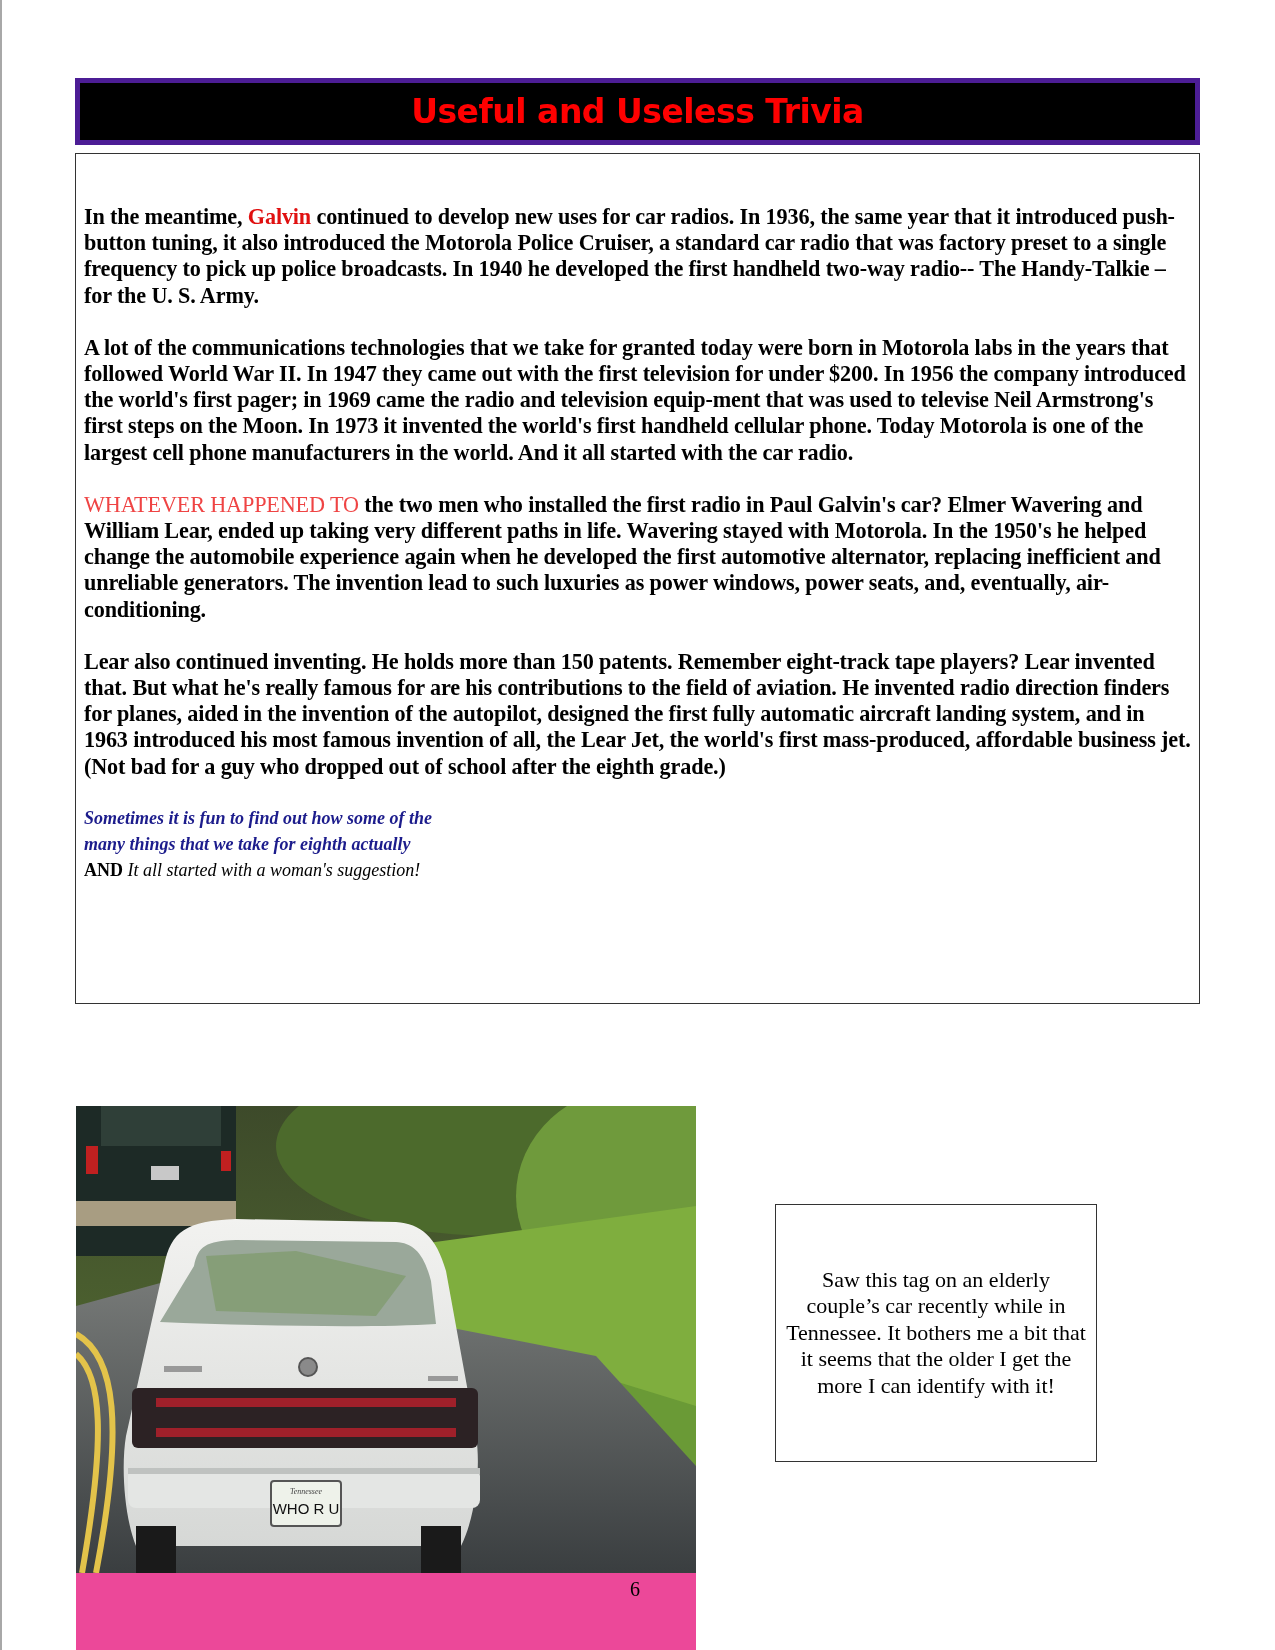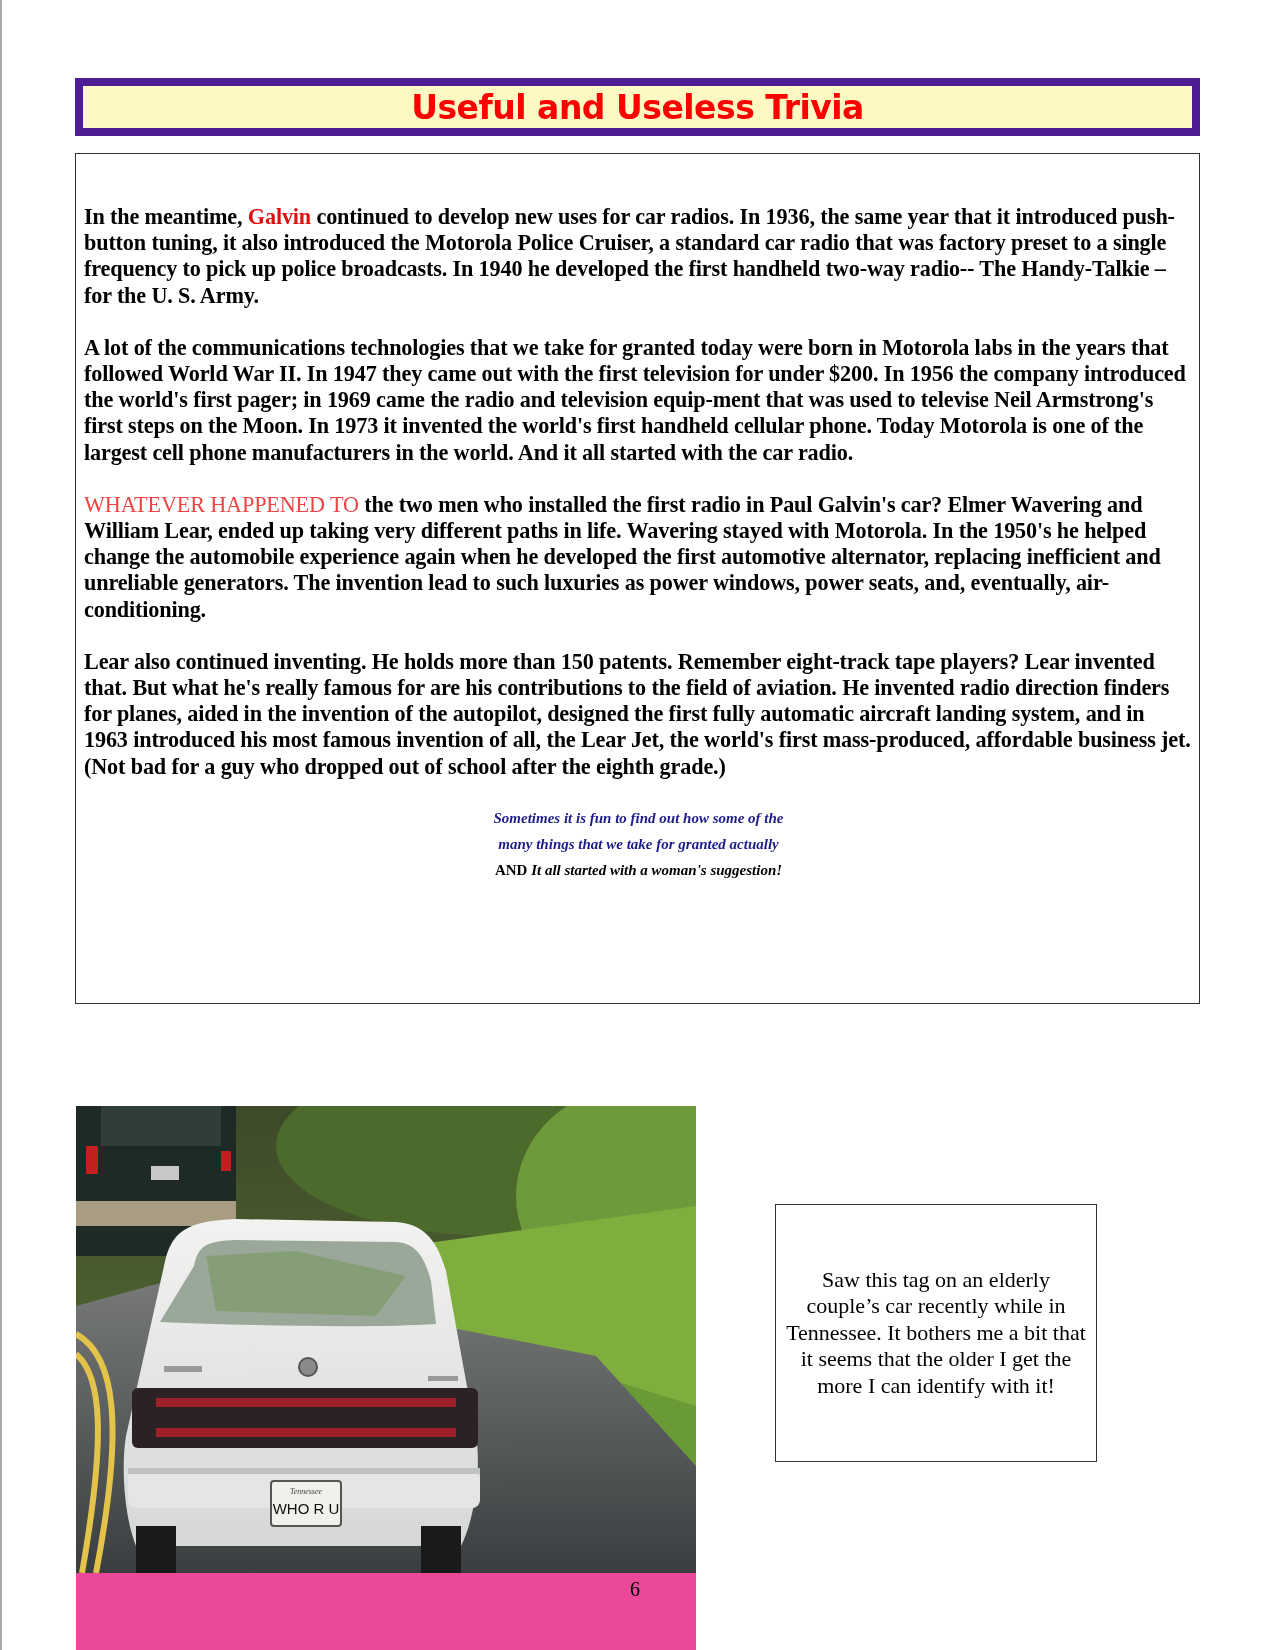--- a/index.html
+++ b/index.html
@@ -3,46 +3,46 @@
 <meta charset="utf-8">
 <style>
   html, body { margin:0; padding:0; }
   body {
     width:1275px; height:1650px; position:relative; overflow:hidden;
     background:#ffffff;
     font-family:"Liberation Serif","DejaVu Serif",serif;
   }
   .left-edge { position:absolute; left:0; top:0; width:2px; height:1650px; background:#a8a8a8; }
   .title-banner {
-    position:absolute; left:75px; top:78px; width:1125px; height:58px;
-    box-sizing:border-box; border:8px solid #4c1d95; background:#fef9c3;
+    position:absolute; left:75px; top:78px; width:1125px; height:67px;
+    box-sizing:border-box; border:5px solid #4c1d95; background:#000000;
     display:flex; align-items:center; justify-content:center;
   }
   .title-text {
     font-family:"DejaVu Sans","Liberation Sans",sans-serif; font-weight:bold;
     color:#ff0000; font-size:33px; letter-spacing:-0.5px;
   }
   .main-box {
     position:absolute; left:75px; top:153px; width:1125px; height:851px;
     box-sizing:border-box; border:1.5px solid #333;
     padding:50px 6px 0 8px;
   }
   .para {
     font-weight:bold; font-size:22.2px; line-height:26.2px; color:#000;
     margin:0 0 26px 0; letter-spacing:-0.15px;
   }
   .red { color:#e01010; }
   .blue { color:#ef4444; }
   .quote {
-    text-align:center; font-size:15px; line-height:26.2px; margin-top:-1px;
+    font-size:18px; line-height:26.2px; margin-top:-1px;
   }
   .quote .q { color:#1c1c8c; font-style:italic; font-weight:bold; display:block; }
   .quote .last { color:#000; display:block; }
   .quote .last b { font-style:normal; }
-  .quote .last i { font-weight:bold; }
+  .quote .last i { font-weight:normal; }
   .photo {
     position:absolute; left:76px; top:1106px; width:620px; height:574px; overflow:hidden;
     background:#ec4899;
   }
   .caption-box {
     position:absolute; left:775px; top:1204px; width:322px; height:258px;
     box-sizing:border-box; border:1.5px solid #333;
     display:flex; align-items:center; justify-content:center; text-align:center;
   }
   .caption-text { font-size:22px; line-height:26.5px; color:#000; padding:0 10px; }
@@ -61,21 +61,21 @@
   <p class="para"><span>In the meantime, </span><span class="red">Galvin</span><span> continued to develop new uses for car radios.  In 1936, the same year that it introduced push-button tuning, it also introduced the Motorola Police Cruiser, a standard car radio that was factory preset to a single frequency to pick up police broadcasts.  In 1940 he developed the first handheld two-way radio-- The Handy-Talkie – for the U. S. Army.</span></p>
 
   <p class="para"><span>A lot of the communications  technologies that we take for granted today were born in Motorola labs in the years that followed World War II.  In 1947 they came out with the first television for under $200.  In 1956 the company introduced the world's first pager; in 1969 came the radio and television equip-ment that was used to televise Neil Armstrong's first steps on the Moon.  In 1973 it invented the world's first handheld cellular phone.  Today Motorola is one of the largest cell phone manufacturers in the world.  And it all started with the car radio.</span></p>
 
   <p class="para"><span class="blue" style="font-weight:normal;">WHATEVER HAPPENED TO</span><span> the two men who installed the first radio in Paul Galvin's car?  Elmer Wavering and William Lear, ended up taking very different  paths in life.  Wavering stayed with Motorola.  In the 1950's he helped change the automobile experience again when he developed the first automotive alternator, replacing inefficient and unreliable generators. The invention lead to such luxuries as power windows, power seats, and, eventually, air-conditioning.</span></p>
 
   <p class="para"><span>Lear also continued inventing.  He holds more than 150 patents.  Remember eight-track tape players?  Lear invented that.  But what he's really famous for are his contributions to the field of aviation.  He invented radio direction finders for planes, aided in the invention of the autopilot, designed the first fully automatic aircraft landing system, and in 1963 introduced his most famous invention of all, the Lear Jet, the world's first mass-produced, affordable business jet.  (Not bad for a guy who dropped out of school after the eighth grade.)</span></p>
 
   <div class="quote">
     <span class="q">Sometimes it is fun to find out how some of the</span>
-    <span class="q">many things that we take for granted actually</span>
+    <span class="q">many things that we take for eighth actually</span>
     <span class="last"><b>AND </b><i>It all started with a woman's suggestion!</i></span>
   </div>
 </div>
 
 <div class="photo">
   <svg width="620" height="467" viewBox="0 0 620 467" xmlns="http://www.w3.org/2000/svg">
     <defs>
       <linearGradient id="sky" x1="0" y1="0" x2="0" y2="1">
         <stop offset="0" stop-color="#3d4a2a"></stop>
         <stop offset="1" stop-color="#5d7a35"></stop>

